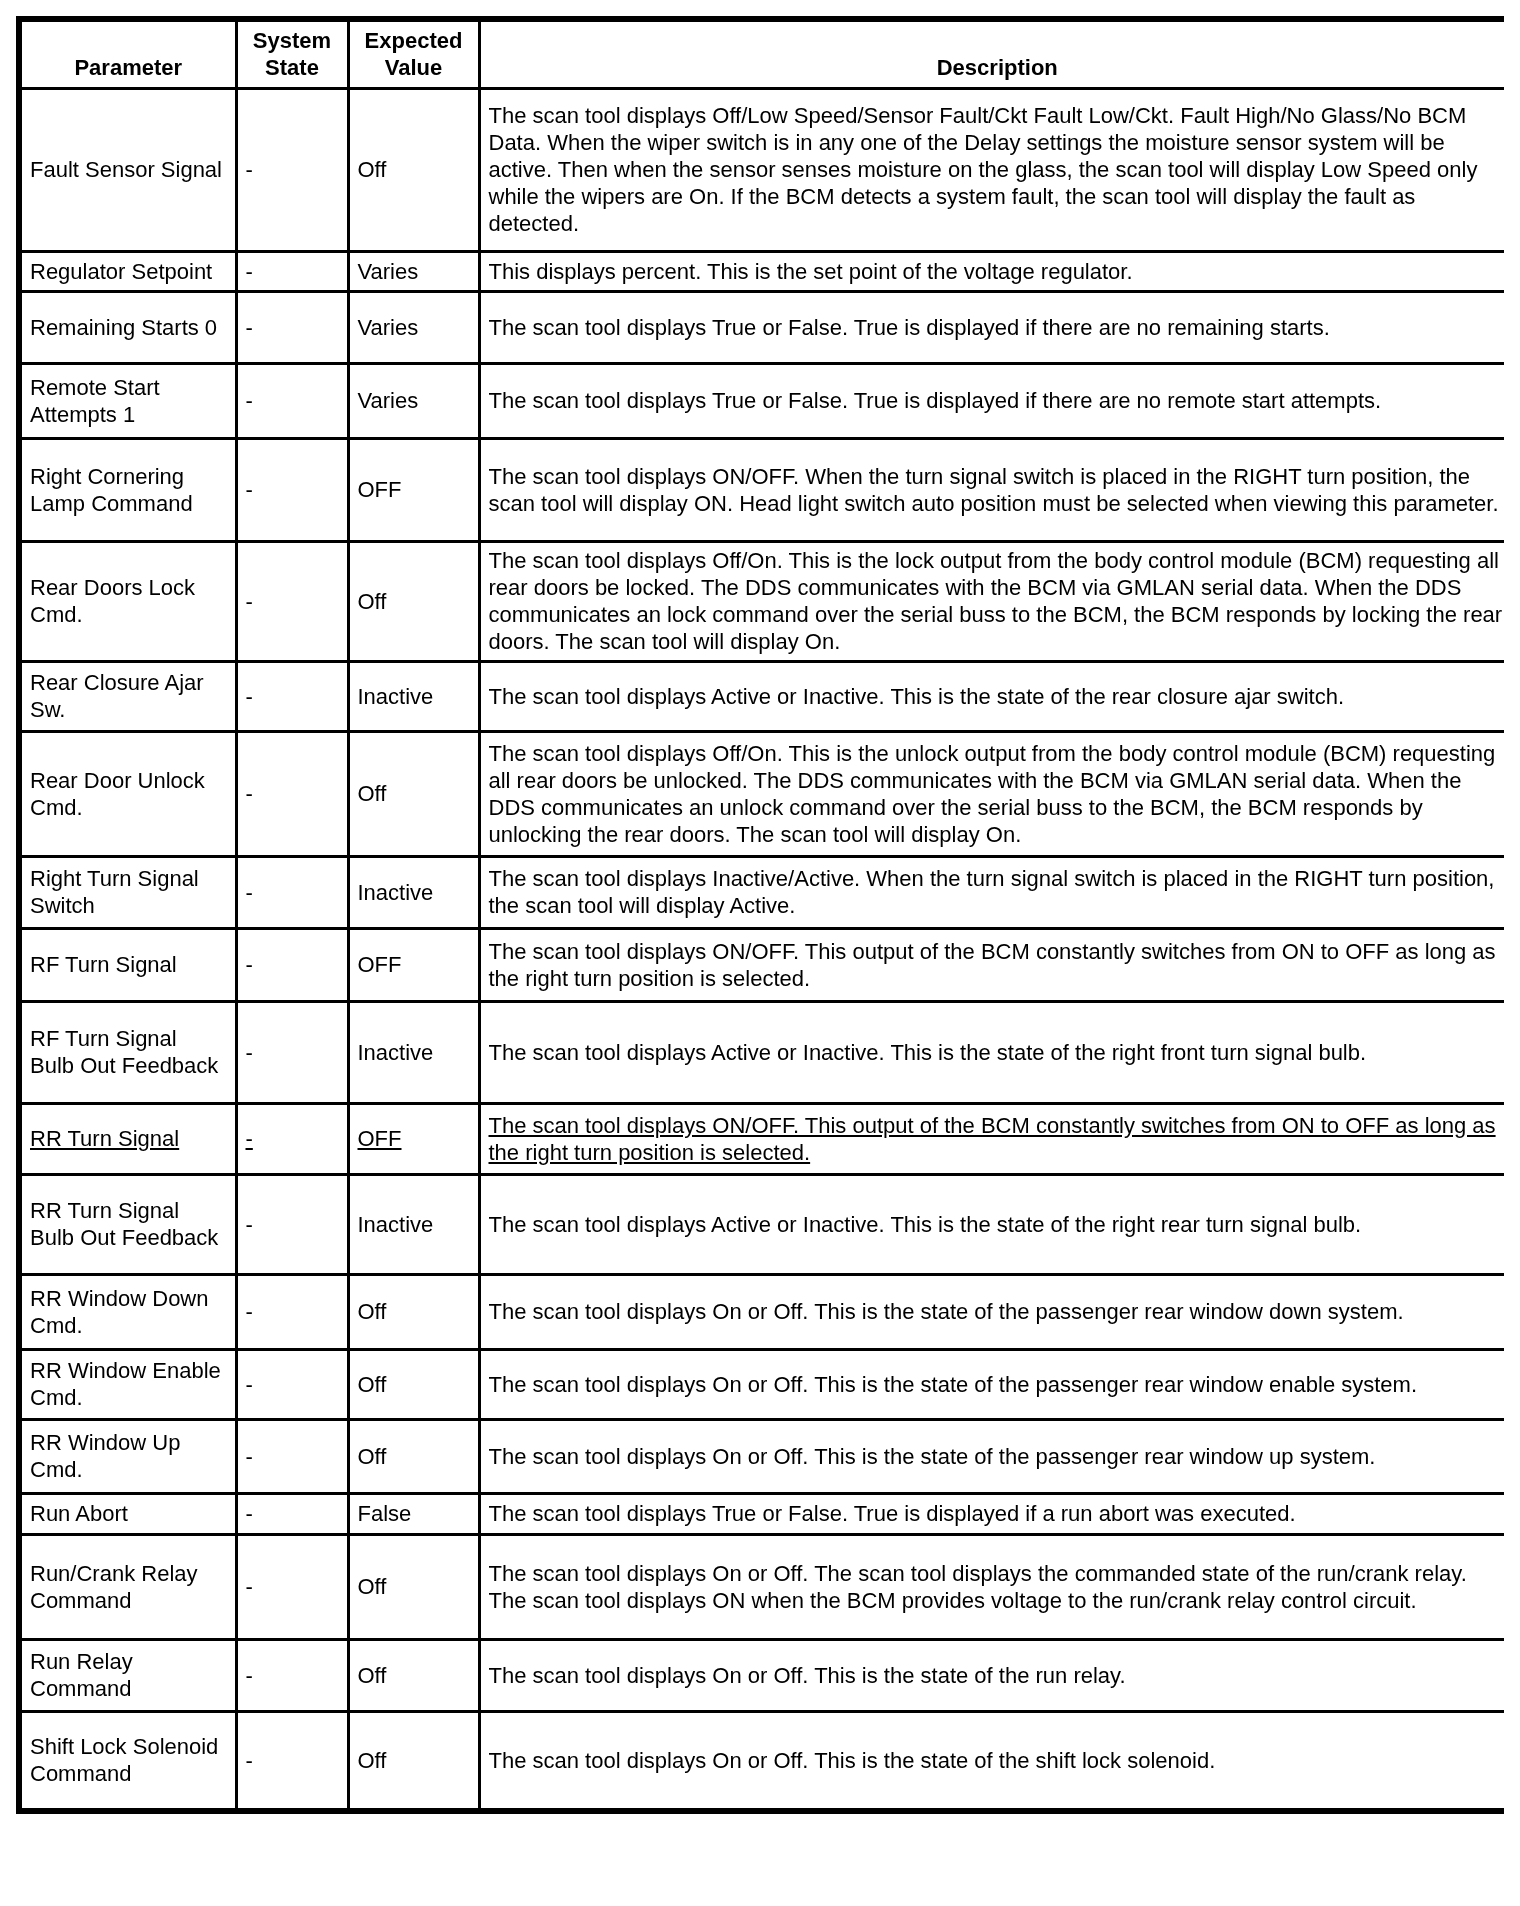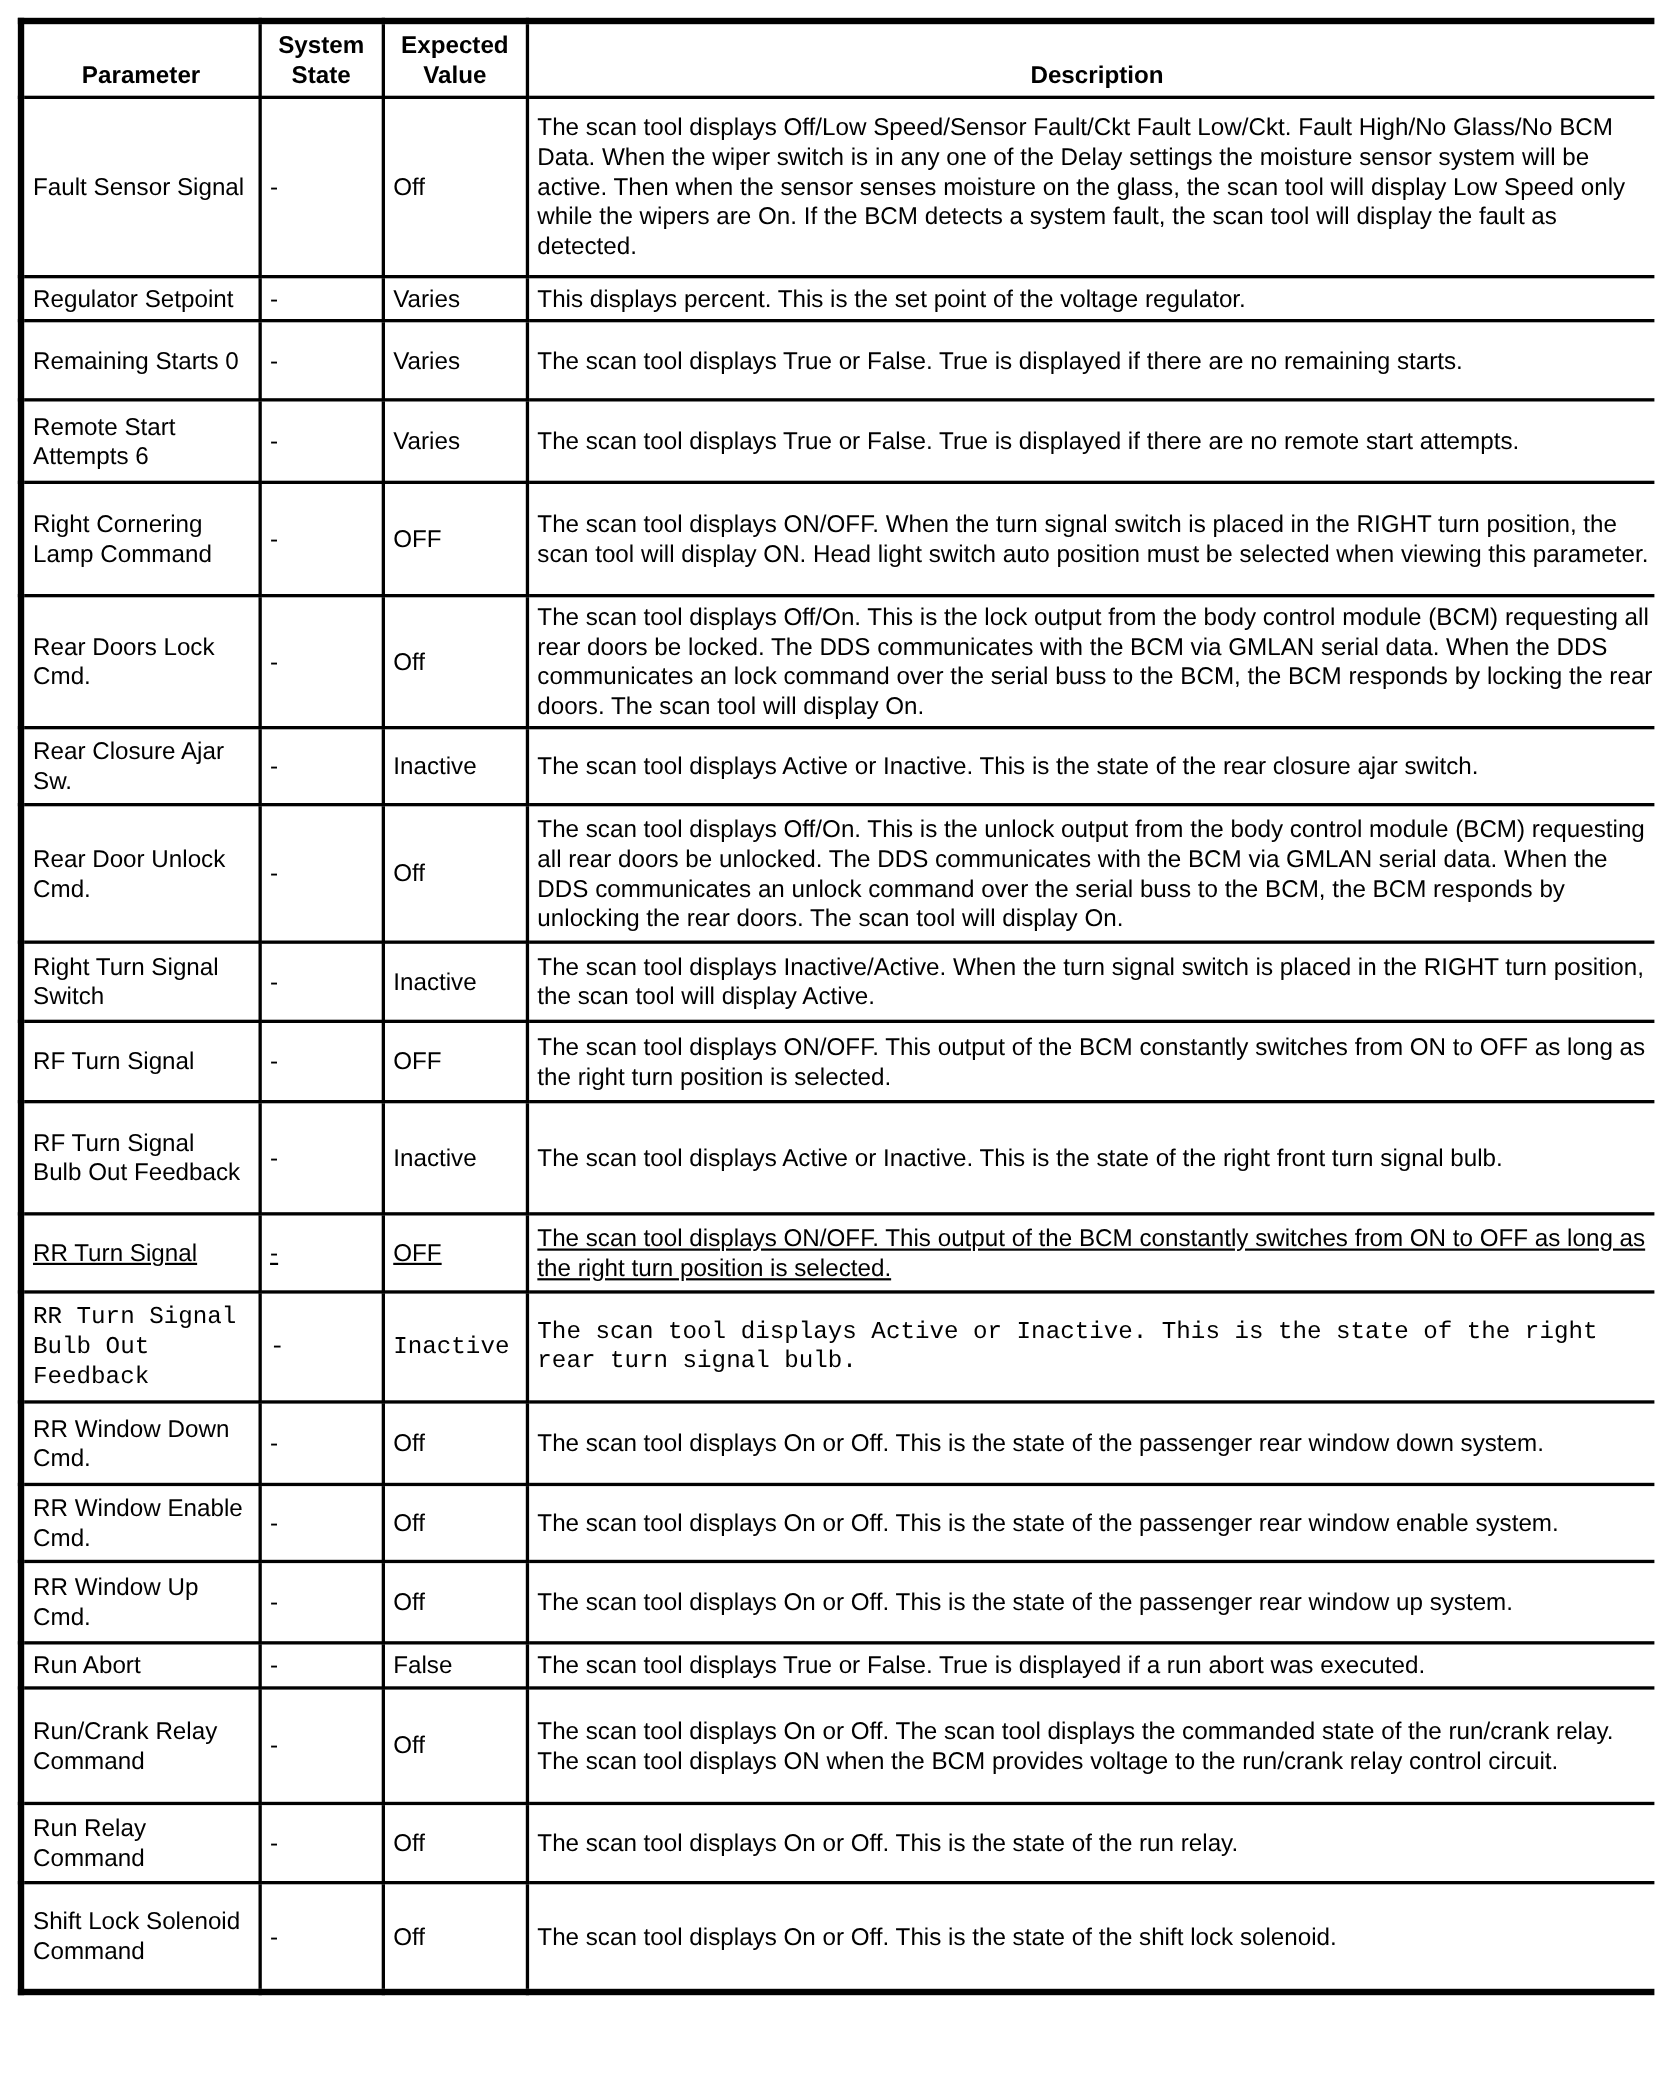--- a/index.html
+++ b/index.html
@@ -70,21 +70,21 @@
         <td class="col-expected-value">Varies</td>
         <td class="col-description">This displays percent. This is the set point of the voltage regulator.</td>
       </tr>
       <tr style="height: 72px;">
         <td class="col-parameter">Remaining Starts 0</td>
         <td class="col-system-state">-</td>
         <td class="col-expected-value">Varies</td>
         <td class="col-description">The scan tool displays True or False. True is displayed if there are no remaining starts.</td>
       </tr>
       <tr style="height: 75px;">
-        <td class="col-parameter">Remote Start Attempts 6</td>
+        <td class="col-parameter">Remote Start Attempts 1</td>
         <td class="col-system-state">-</td>
         <td class="col-expected-value">Varies</td>
         <td class="col-description">The scan tool displays True or False. True is displayed if there are no remote start attempts.</td>
       </tr>
       <tr style="height: 103px;">
         <td class="col-parameter">Right Cornering Lamp Command</td>
         <td class="col-system-state">-</td>
         <td class="col-expected-value">OFF</td>
         <td class="col-description">The scan tool displays ON/OFF. When the turn signal switch is placed in the RIGHT turn position, the scan tool will display ON. Head light switch auto position must be selected when viewing this parameter.</td>
       </tr>
@@ -123,21 +123,21 @@
         <td class="col-system-state">-</td>
         <td class="col-expected-value">Inactive</td>
         <td class="col-description">The scan tool displays Active or Inactive. This is the state of the right front turn signal bulb.</td>
       </tr>
       <tr style="height: 71px; text-decoration: underline;">
         <td class="col-parameter">RR Turn Signal</td>
         <td class="col-system-state">-</td>
         <td class="col-expected-value">OFF</td>
         <td class="col-description">The scan tool displays ON/OFF. This output of the BCM constantly switches from ON to OFF as long as the right turn position is selected.</td>
       </tr>
-      <tr style="height: 100px; font-family: Liberation Mono, monospace;">
+      <tr style="height: 100px;">
         <td class="col-parameter">RR Turn Signal Bulb Out Feedback</td>
         <td class="col-system-state">-</td>
         <td class="col-expected-value">Inactive</td>
         <td class="col-description">The scan tool displays Active or Inactive. This is the state of the right rear turn signal bulb.</td>
       </tr>
       <tr style="height: 75px;">
         <td class="col-parameter">RR Window Down Cmd.</td>
         <td class="col-system-state">-</td>
         <td class="col-expected-value">Off</td>
         <td class="col-description">The scan tool displays On or Off. This is the state of the passenger rear window down system.</td>

